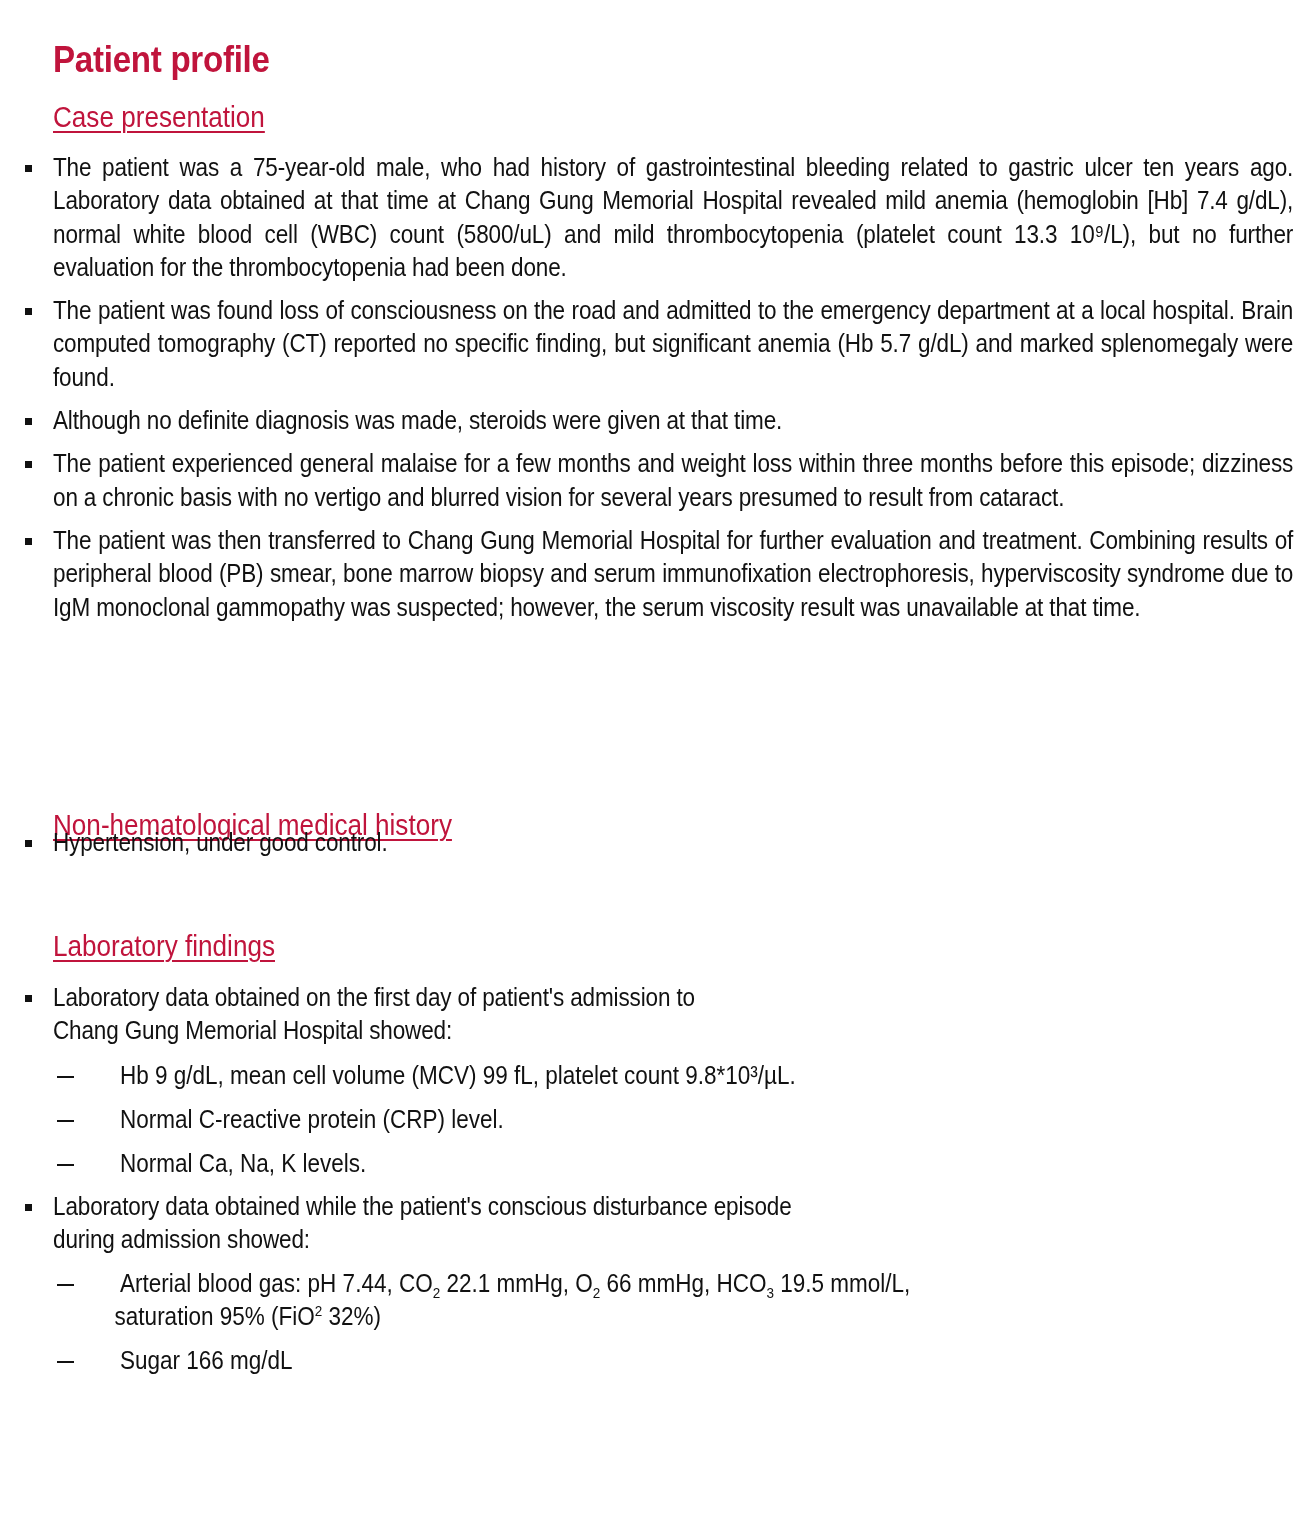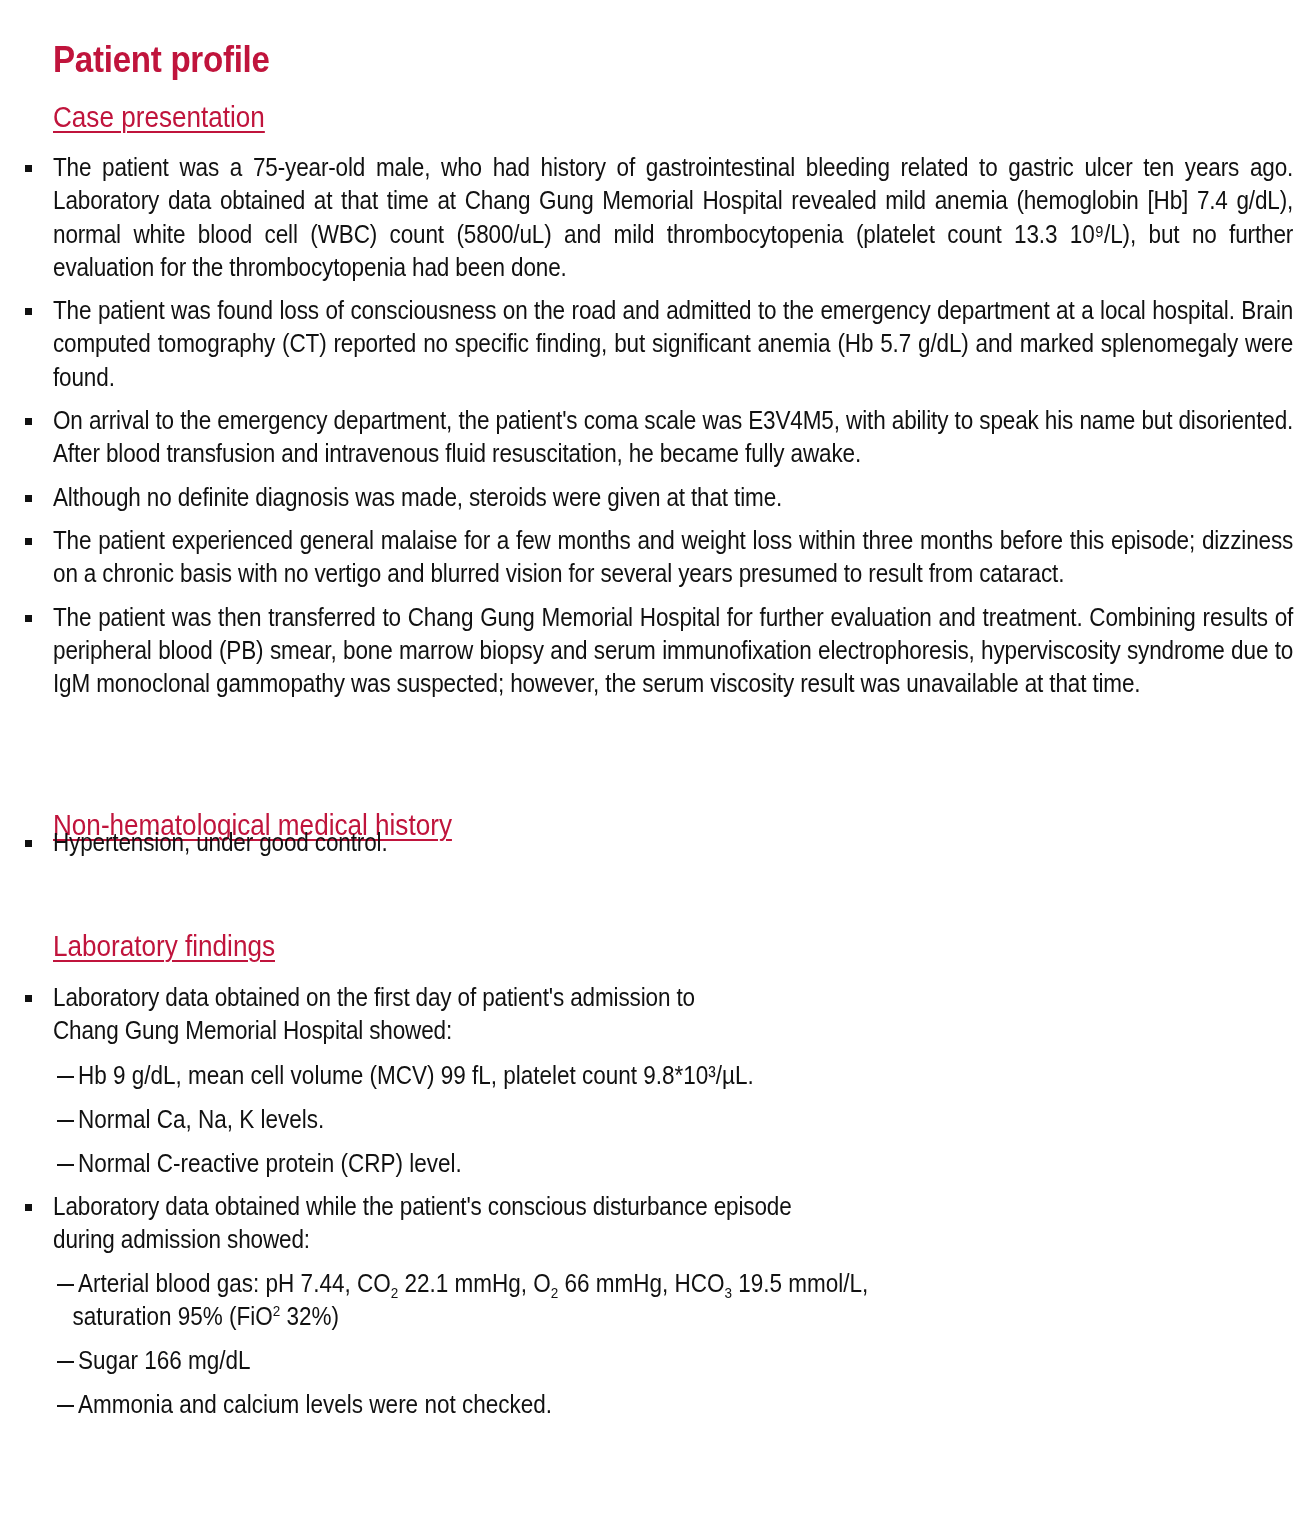--- a/index.html
+++ b/index.html
@@ -86,21 +86,21 @@
       width: 900px;
       text-align: left;
     }
     .sub-list {
       list-style: none;
       margin: 0;
       padding: 0;
     }
     .sub-item {
       position: relative;
-      padding-left: 78px;
+      padding-left: 120px;
       font-size: 25px;
       line-height: 33px;
       margin-top: 11px;
       white-space: nowrap;
     }
     .sub-item .sub-inner {
       display: inline-block;
       transform-origin: left top;
       transform: scaleX(0.9);
     }
@@ -135,24 +135,20 @@
     <li class="bullet">
       <span class="bullet-marker"></span>
       <span class="bullet-text">The patient was a 75-year-old male, who had history of gastrointestinal bleeding related to gastric ulcer ten years ago. Laboratory data obtained at that time at Chang Gung Memorial Hospital revealed mild anemia (hemoglobin [Hb] 7.4 g/dL), normal white blood cell (WBC) count (5800/uL) and mild thrombocy­topenia (platelet count 13.3 10⁹/L), but no further evaluation for the thrombocytopenia had been done.</span>
     </li>
     <li class="bullet">
       <span class="bullet-marker"></span>
       <span class="bullet-text">The patient was found loss of consciousness on the road and admitted to the emergency department at a local hospital. Brain computed tomography (CT) reported no specific finding, but significant anemia (Hb 5.7 g/dL) and marked splenomegaly were found.</span>
     </li>
     <li class="bullet">
       <span class="bullet-marker"></span>
-      <span class="bullet-text">On arrival to the emergency department, the patient's coma scale was E3V4M5, with ability to speak his name but disoriented. After blood transfusion and intravenous fluid resuscitation, he became fully awake.</span>
-    </li>
-    <li class="bullet">
-      <span class="bullet-marker"></span>
       <span class="bullet-text">Although no definite diagnosis was made, steroids were given at that time.</span>
     </li>
     <li class="bullet">
       <span class="bullet-marker"></span>
       <span class="bullet-text">The patient experienced general malaise for a few months and weight loss within three months before this episode; dizziness on a chronic basis with no vertigo and blurred vision for several years presumed to result from cataract.</span>
     </li>
     <li class="bullet">
       <span class="bullet-marker"></span>
       <span class="bullet-text">The patient was then transferred to Chang Gung Memorial Hospital for further evaluation and treatment. Combining results of peripheral blood (PB) smear, bone marrow biopsy and serum immunofixation elec­trophoresis, hyperviscosity syndrome due to IgM monoclonal gammopathy was suspected; however, the serum viscosity result was unavailable at that time.</span>
     </li>
@@ -176,25 +172,25 @@
         <span>Laboratory data obtained on the first day of patient's admission to</span><br>
         <span>Chang Gung Memorial Hospital showed:</span>
       </span>
       <ul class="sub-list" style="margin-left:-53px;">
         <li class="sub-item">
           <span class="dash"></span>
           <span class="sub-inner">Hb 9 g/dL, mean cell volume (MCV) 99 fL, platelet count 9.8*10³/µL.</span>
         </li>
         <li class="sub-item">
           <span class="dash"></span>
+          <span class="sub-inner">Normal C-reactive protein (CRP) level.</span>
+        </li>
+        <li class="sub-item">
+          <span class="dash"></span>
           <span class="sub-inner">Normal Ca, Na, K levels.</span>
-        </li>
-        <li class="sub-item">
-          <span class="dash"></span>
-          <span class="sub-inner">Normal C-reactive protein (CRP) level.</span>
         </li>
       </ul>
     </li>
 
     <li class="bullet">
       <span class="bullet-marker"></span>
       <span class="bullet-text short">
         <span>Laboratory data obtained while the patient's conscious disturbance episode</span><br>
         <span>during admission showed:</span>
       </span>
@@ -203,21 +199,17 @@
           <span class="dash"></span>
           <span class="sub-inner">
             <span>Arterial blood gas: pH 7.44, CO</span><sub>2</sub><span> 22.1 mmHg, O</span><sub>2</sub><span> 66 mmHg, HCO</span><sub>3</sub><span> 19.5 mmol/L,</span>
             <span class="sub-cont"><span>saturation 95% (FiO</span><sup>2</sup><span> 32%)</span></span>
           </span>
         </li>
         <li class="sub-item">
           <span class="dash"></span>
           <span class="sub-inner">Sugar 166 mg/dL</span>
         </li>
-        <li class="sub-item">
-          <span class="dash"></span>
-          <span class="sub-inner">Ammonia and calcium levels were not checked.</span>
-        </li>
       </ul>
     </li>
   </ul>
 
 </div>
 
 </body></html>

